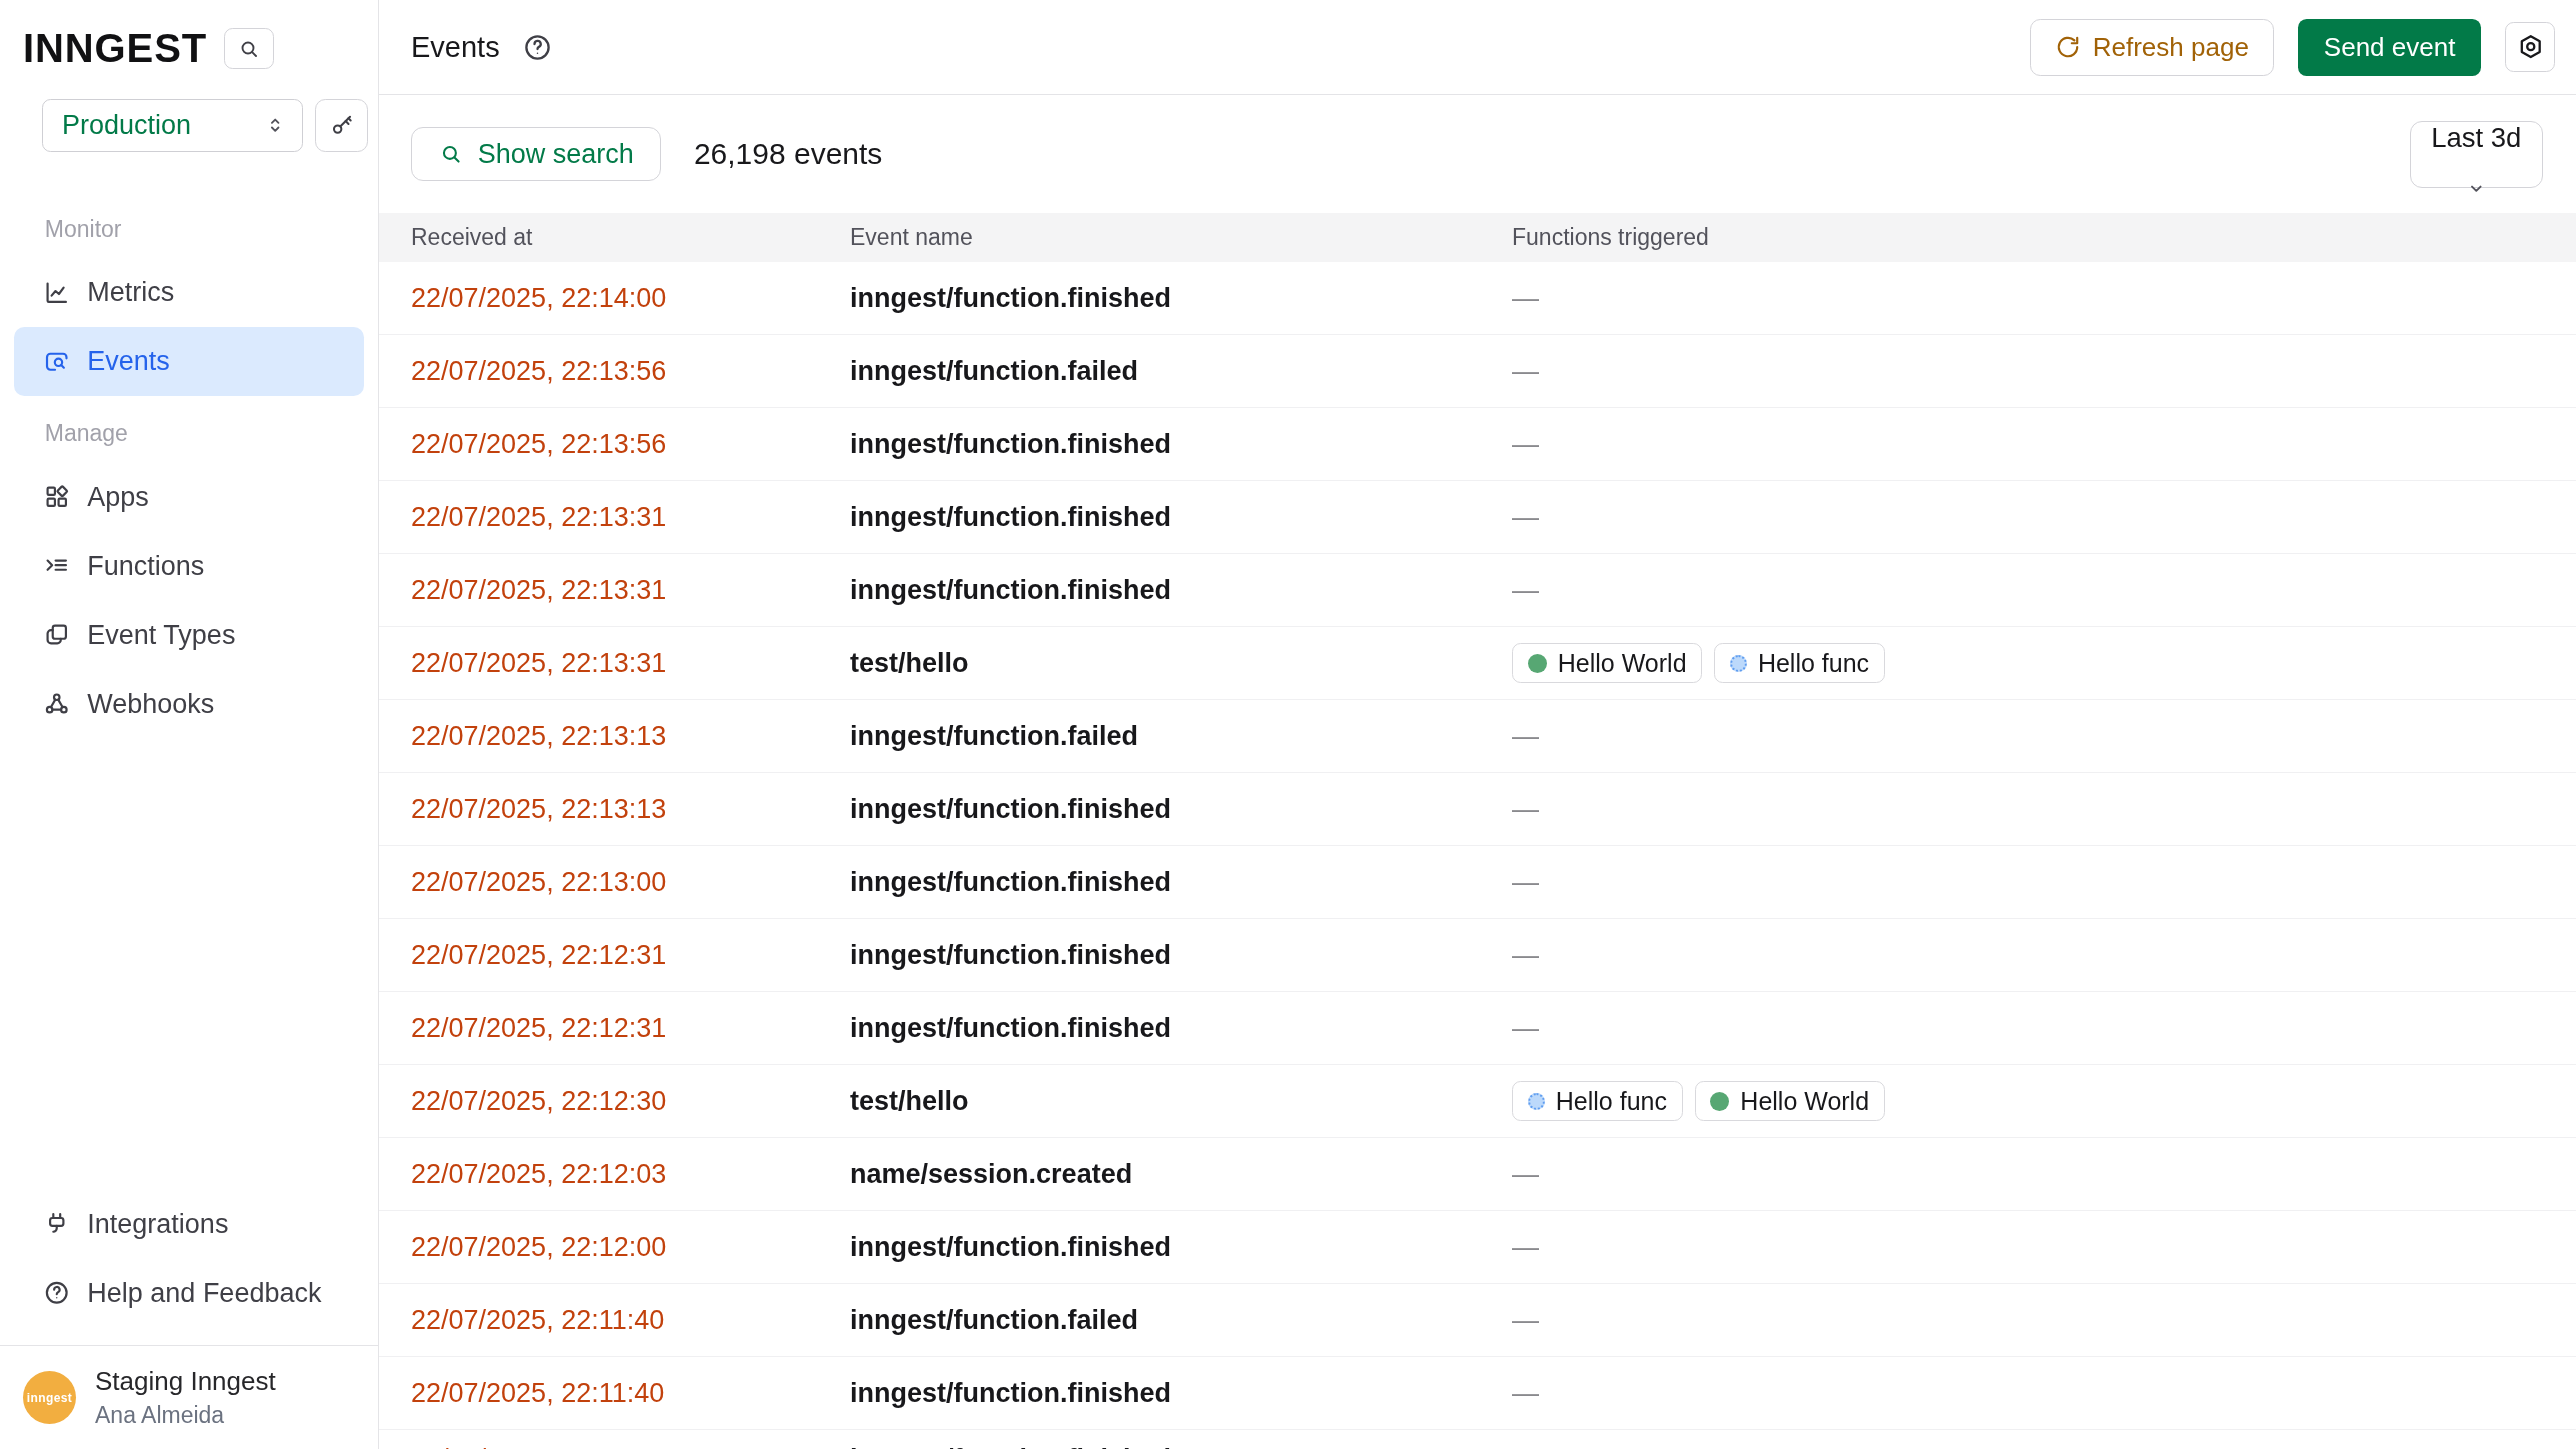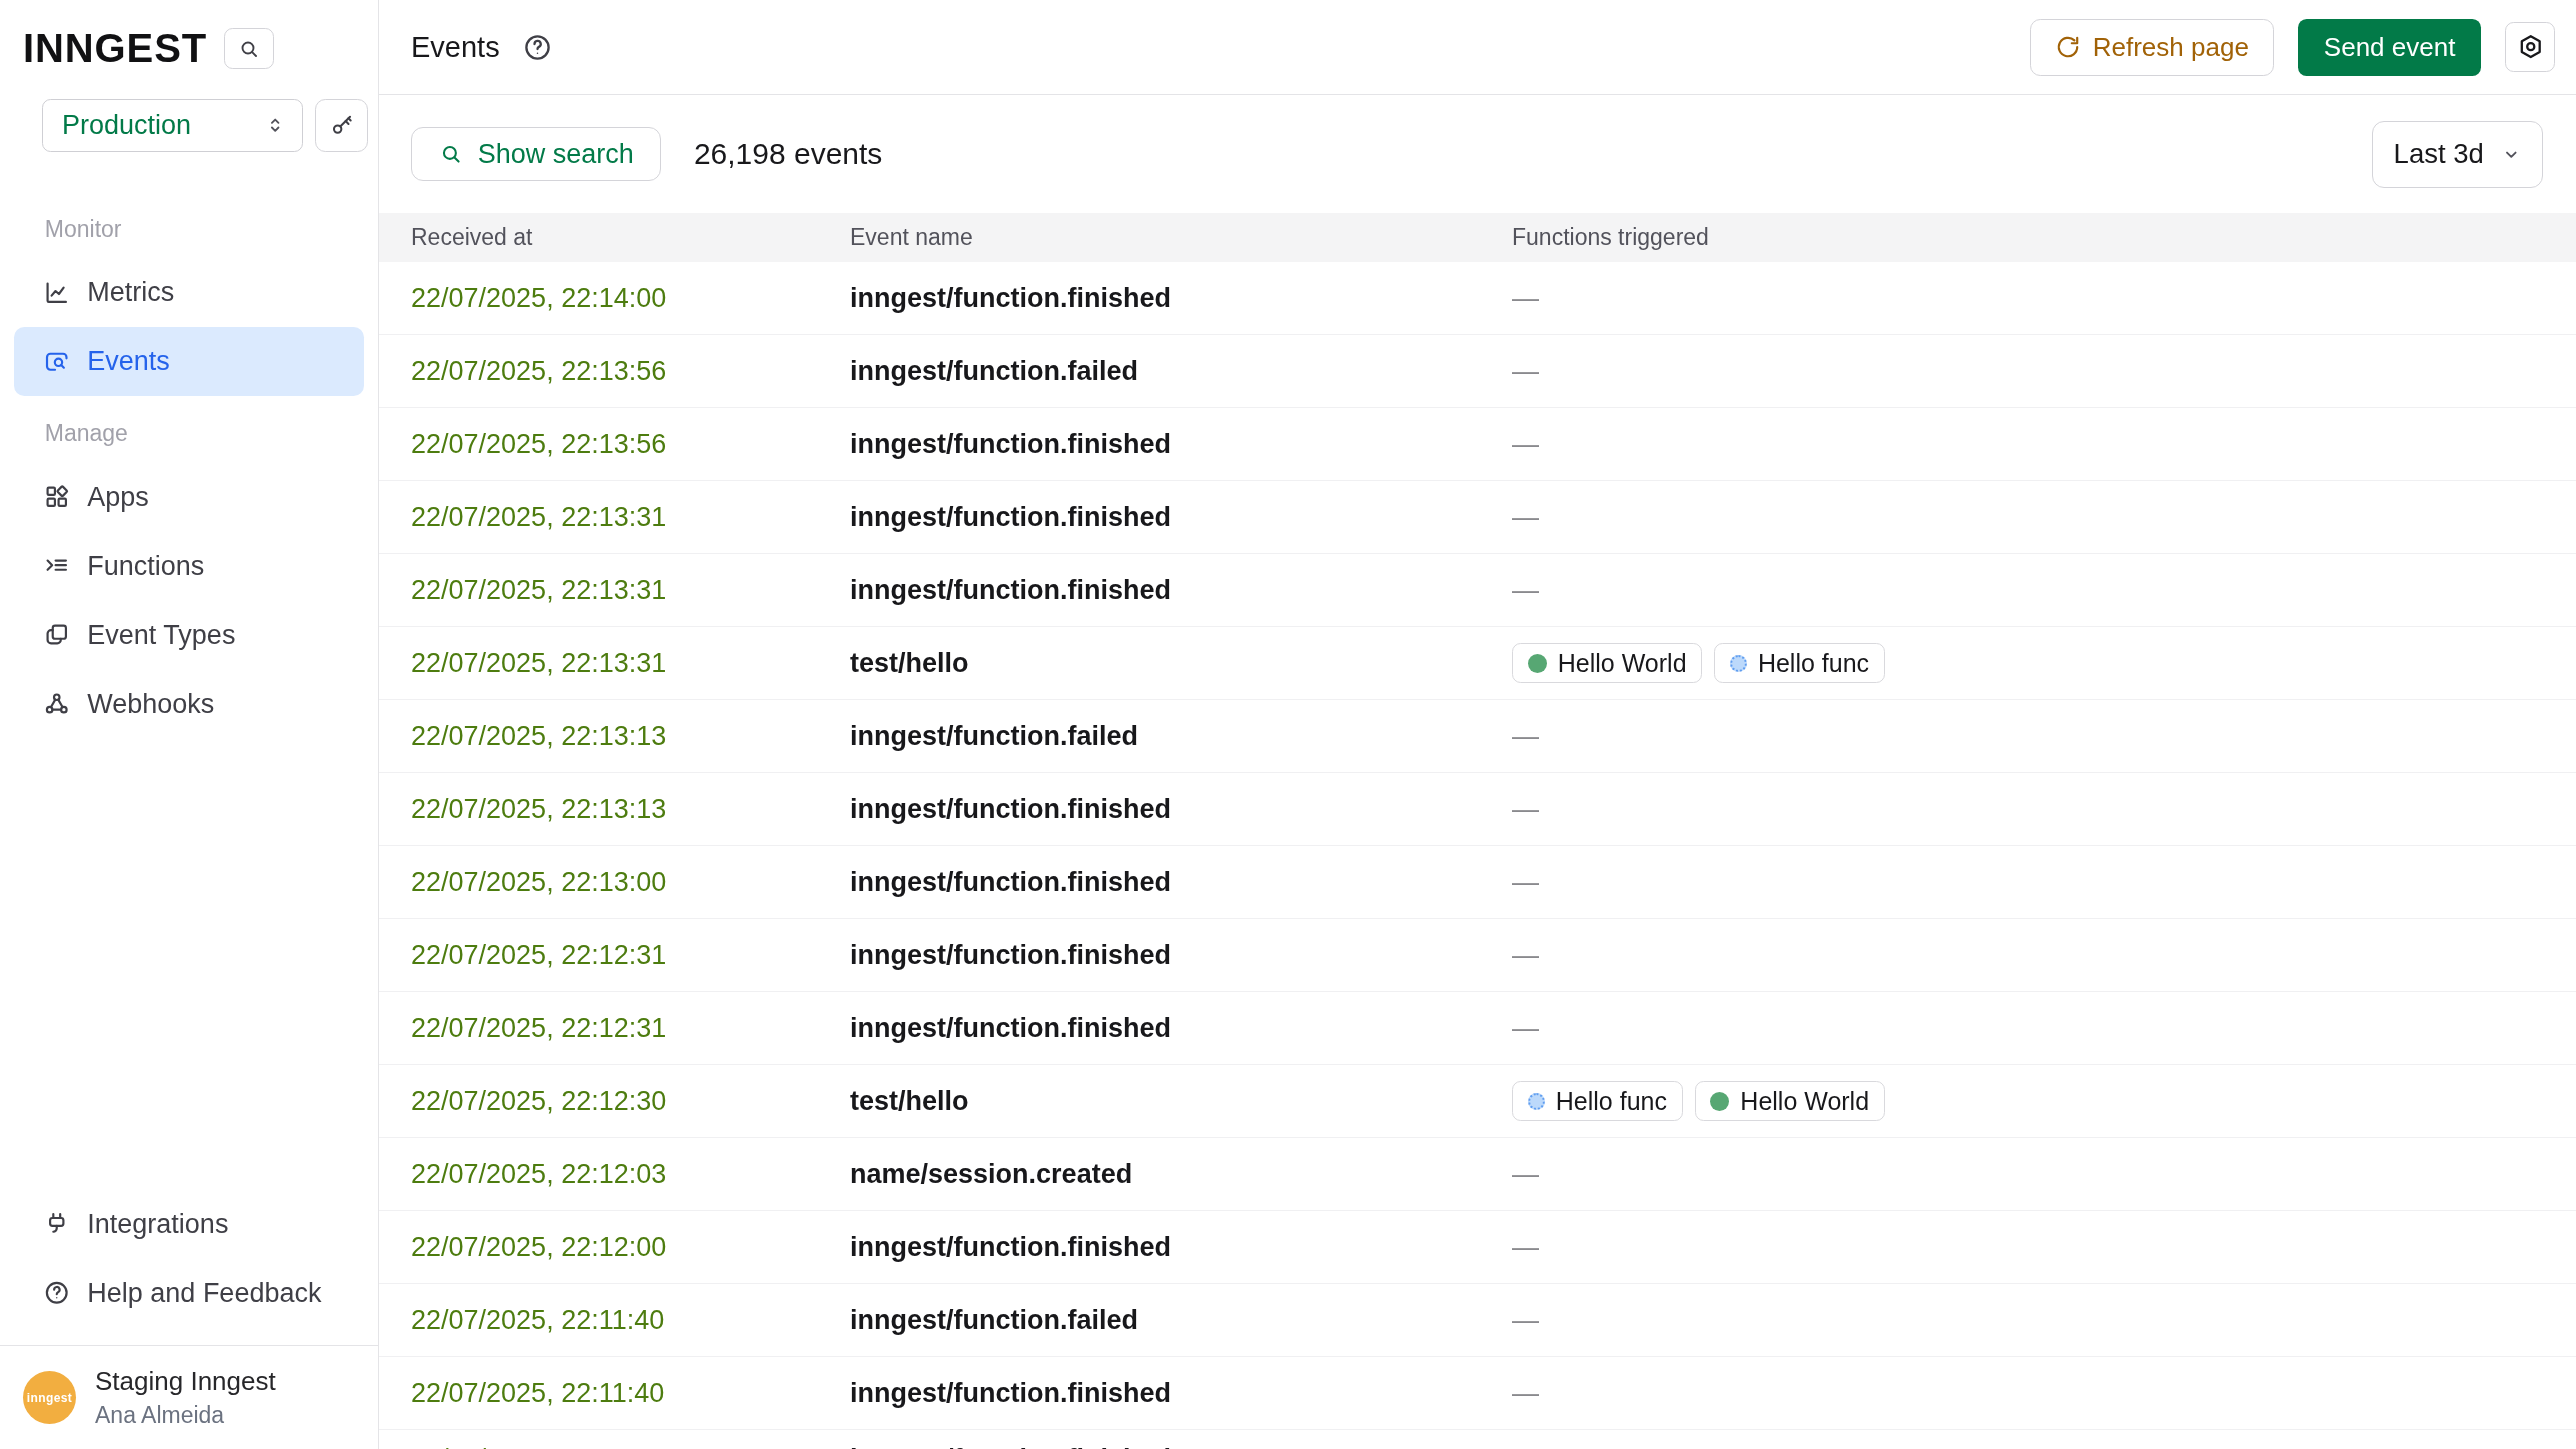--- a/index.html
+++ b/index.html
@@ -83,35 +83,35 @@
     height:118px; min-height:118px; display:flex; align-items:center;
     padding:0 33px 0 32px;
   }
   .show-search-btn {
     display:flex; align-items:center; gap:13.8px;
     height:54px; padding:0 26px; border:1.7px solid #d4d4d9; border-radius:12px;
     background:#fff; color:#027a48; font-size:27px; cursor:pointer;
   }
   .events-count { margin-left:33px; font-size:30px; color:#18181b; }
   .range-btn {
-    margin-left:auto; display:flex; align-items:center; gap:17px;
+    margin-left:auto; display:flex; align-items:center; gap:24px;
     height:67px; padding:0 20.6px; border:1.7px solid #d4d4d9; border-radius:12px;
-    background:#fff; font-size:27.5px; color:#18181b; cursor:pointer;
+    background:#fff; font-size:27.5px; color:#18181b; cursor:pointer;flex-direction:column;
   }
   .range-btn .chev { color:#52525b; }
 
   
   .grid-cols { display:grid; grid-template-columns:439px 662px 1fr; align-items:center; padding-left:32px; }
   .table-head { height:49px; background:#f4f4f5; }
   .table-head .col { font-size:23px; color:#52525b; }
   .table-body { flex:1; overflow:hidden; }
   .row { height:73px; border-bottom:1.7px solid #f0f0f2; cursor:pointer; background:#fff; }
   .row.partial { height:20px; border-bottom:none; overflow:hidden; align-items:start; }
   .row.partial > * { padding-top:13.8px; }
-  .cell-time { font-size:27px; color:#4d7c0f; }
+  .cell-time { font-size:27px; color:#c2410c; }
   .cell-event { font-size:27px; font-weight:600; color:#18181b; }
   .cell-fns { display:flex; align-items:center; gap:12px; }
   .dash { font-size:27px; color:#8a8a8e; }
   .fn-badge {
     display:inline-flex; align-items:center; gap:11.2px;
     height:40px; padding:0 14.6px; border:1.7px solid #d9d9dd; border-radius:8.6px;
     background:#fff; font-size:25px; color:#18181b;
   }
   .fn-dot { width:19px; height:19px; border-radius:50%; }
   .fn-dot.green { background:#57a773; }

